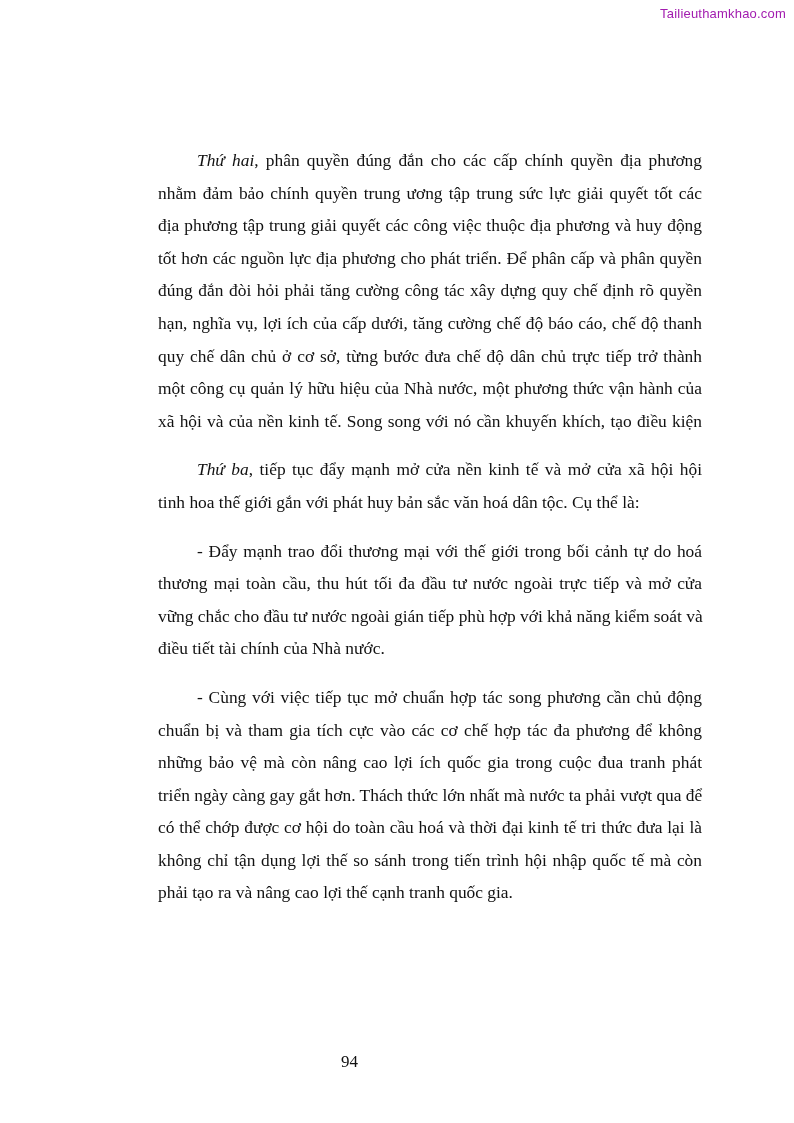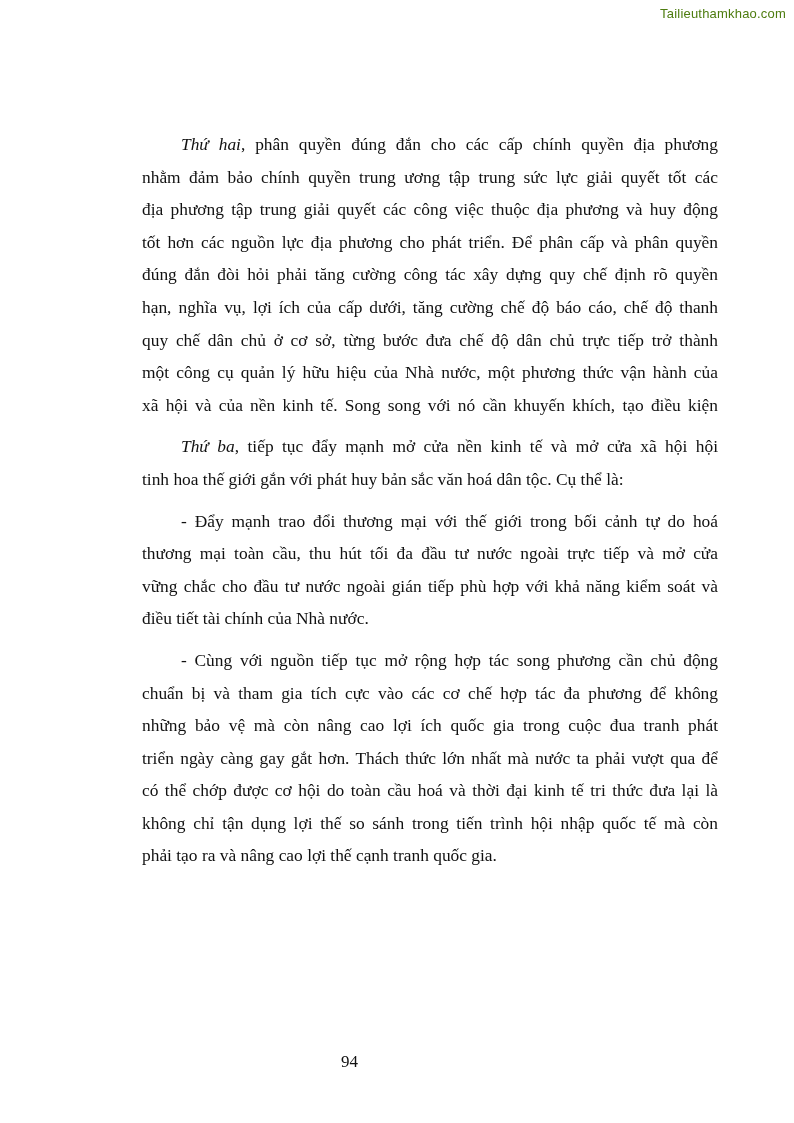--- a/index.html
+++ b/index.html
@@ -1,27 +1,27 @@
 <!DOCTYPE html>
 <html><head>
 <meta charset="utf-8">
 <style>
   html, body { margin: 0; padding: 0; background: #ffffff; }
   body { width: 794px; height: 1123px; position: relative; overflow: hidden; }
   .watermark {
     position: absolute; top: 6px; right: 8px;
     font-family: "Liberation Sans", sans-serif; font-size: 13px;
-    color: #4d7c0f; letter-spacing: 0.2px;
+    color: #a21caf; letter-spacing: 0.2px;
   }
   .content {
     position: absolute; left: 142px; top: 128px; width: 576px;
     font-family: "Liberation Serif", serif; font-size: 17.4px;
     color: #111; line-height: 32.6px; text-align: justify;
   }
-  .para { margin: 0; text-indent: 39px; }
+  .para { margin: 16px; text-indent: 39px; }
   .para + .para { margin-top: 9px; }
   .line { display: block; text-align: justify; text-align-last: justify; white-space: nowrap; }
   .line.last { text-align-last: left; }
   .para .line:first-child { padding-left: 39px; }
   .para { text-indent: 0; }
   em { font-style: italic; }
   .page-number {
     position: absolute; top: 1052px; left: 0; width: 699px; text-align: center;
     font-family: "Liberation Serif", serif; font-size: 17px; color: #111;
   }
@@ -51,21 +51,21 @@
   </p>
 
   <p class="para">
     <span class="line">- Đẩy mạnh trao đổi thương mại với thế giới trong bối cảnh tự do hoá</span>
     <span class="line">thương mại toàn cầu, thu hút tối đa đầu tư nước ngoài trực tiếp và mở cửa</span>
     <span class="line">vững chắc cho đầu tư nước ngoài gián tiếp phù hợp với khả năng kiểm soát và</span>
     <span class="line last">điều tiết tài chính của Nhà nước.</span>
   </p>
 
   <p class="para">
-    <span class="line">- Cùng với nguồn tiếp tục mở rộng hợp tác song phương cần chủ động</span>
+    <span class="line">- Cùng với việc tiếp tục mở chuẩn hợp tác song phương cần chủ động</span>
     <span class="line">chuẩn bị và tham gia tích cực vào các cơ chế hợp tác đa phương để không</span>
     <span class="line">những bảo vệ mà còn nâng cao lợi ích quốc gia trong cuộc đua tranh phát</span>
     <span class="line">triển ngày càng gay gắt hơn. Thách thức lớn nhất mà nước ta phải vượt qua để</span>
     <span class="line">có thể chớp được cơ hội do toàn cầu hoá và thời đại kinh tế tri thức đưa lại là</span>
     <span class="line">không chỉ tận dụng lợi thế so sánh trong tiến trình hội nhập quốc tế mà còn</span>
     <span class="line last">phải tạo ra và nâng cao lợi thế cạnh tranh quốc gia.</span>
   </p>
 
 </div>
 

